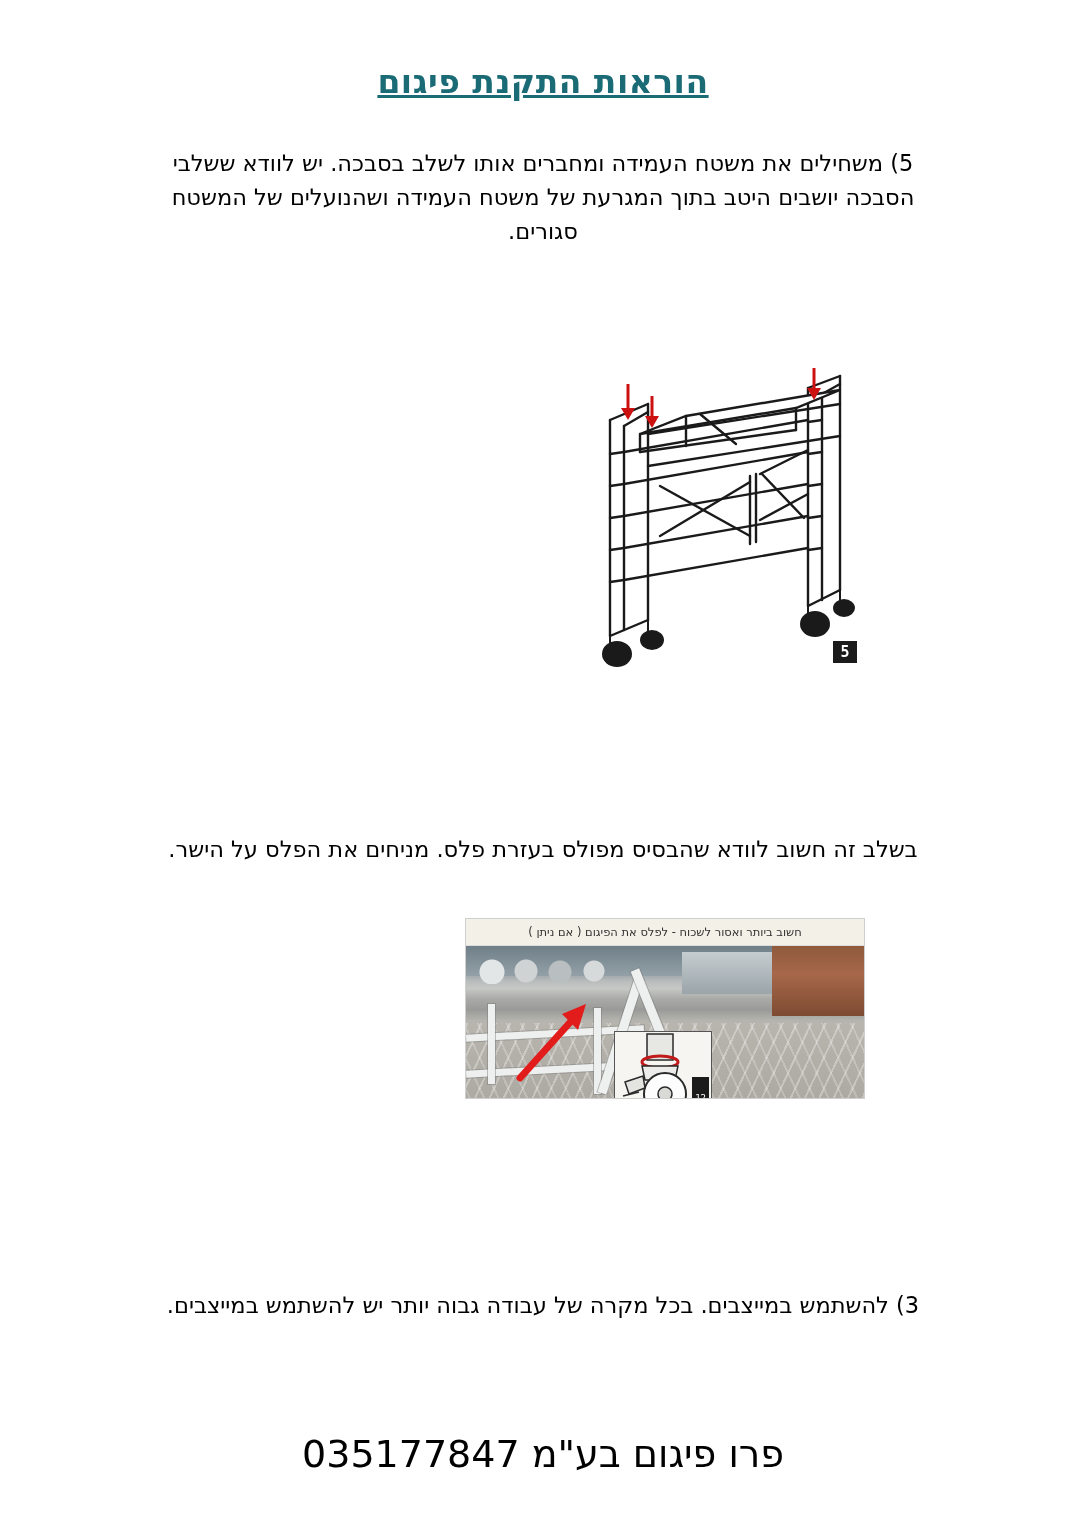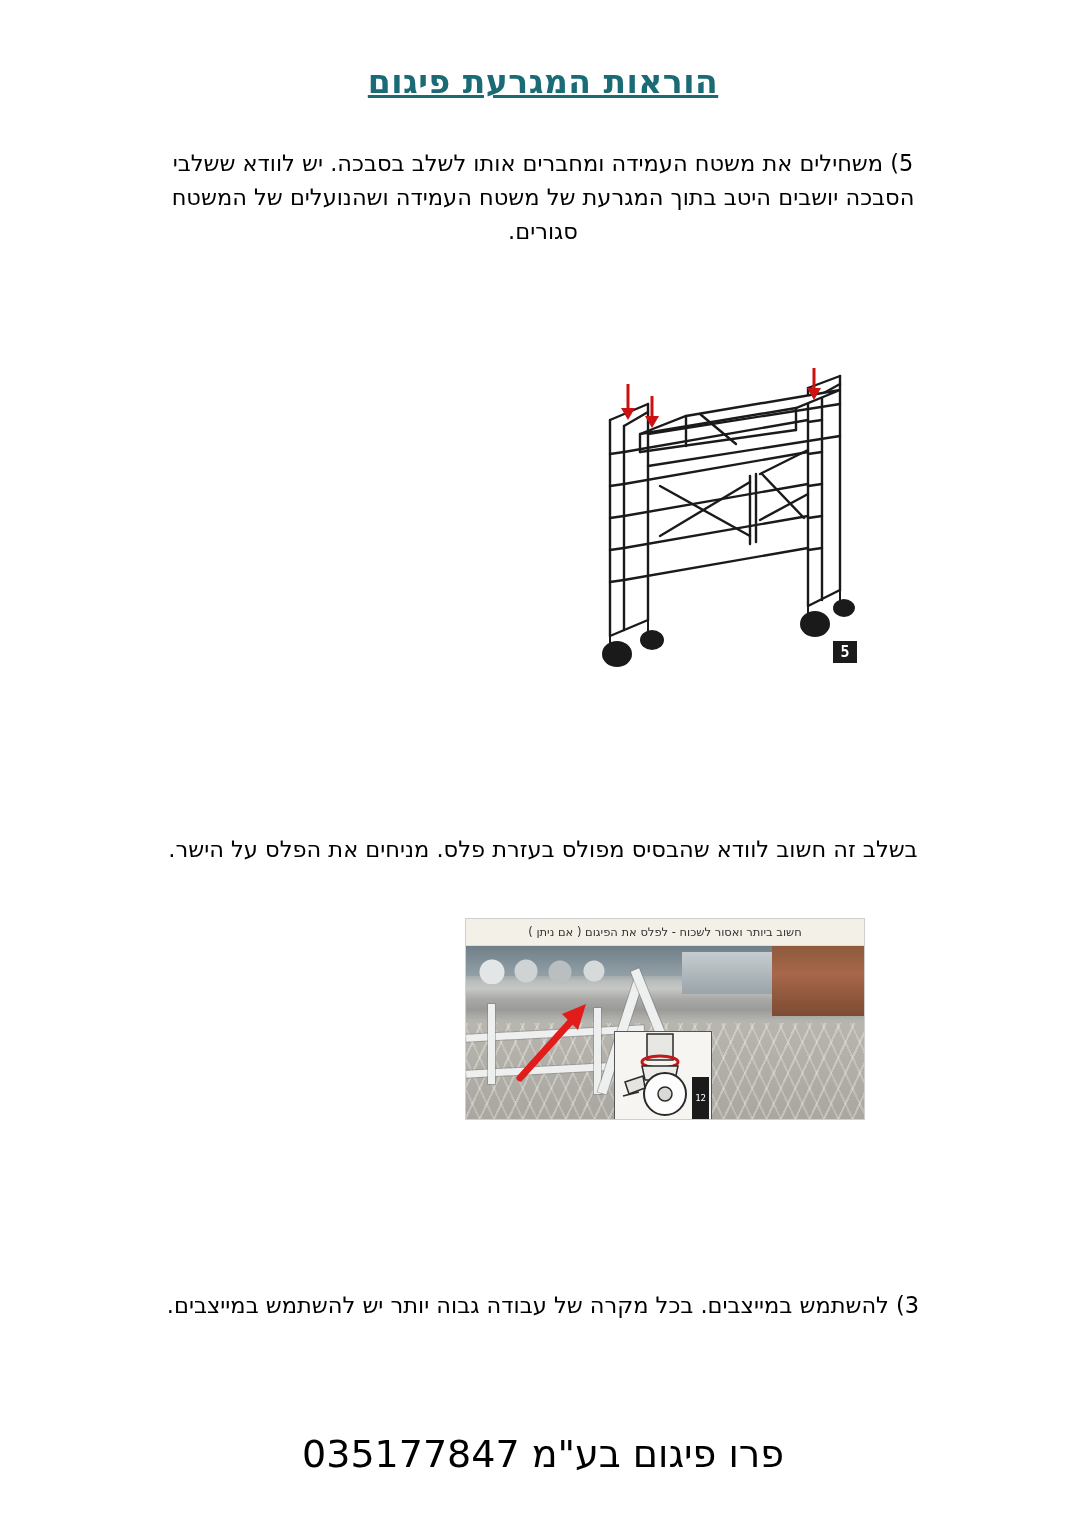--- a/index.html
+++ b/index.html
@@ -78,21 +78,21 @@
     height: 310px;
   }
   .fig-scaffold svg { display: block; }
 
   
   .fig-photo {
     position: absolute;
     top: 918px;
     left: 465px;
     width: 400px;
-    height: 202px;
+    height: 181px;
     border: 1px solid #cfcfcf;
     background: #ffffff;
     box-sizing: border-box;
     overflow: hidden;
   }
   .photo-caption {
     height: 26px;
     line-height: 26px;
     background: #f3f0e8;
     color: #333;
@@ -199,21 +199,21 @@
     line-height: 22px;
     text-align: center;
     font-family: "DejaVu Sans Mono", "Liberation Mono", monospace;
   }
 </style>
 </head>
 <body>
 
 <div class="page">
 
-  <div class="title">הוראות המגרעת פיגום</div>
+  <div class="title">הוראות התקנת פיגום</div>
 
   <div class="para" id="para-step5">5) משחילים את משטח העמידה ומחברים אותו לשלב בסבכה. יש לוודא ששלבי הסבכה יושבים היטב בתוך המגרעת של משטח העמידה ושהנועלים של המשטח סגורים.</div>
 
   <div class="fig-scaffold">
     <svg width="290" height="310" viewBox="0 0 290 310" xmlns="http://www.w3.org/2000/svg">
       <g stroke="#1a1a1a" stroke-width="2.4" fill="none" stroke-linecap="round">
 
         <path d="M20 52 L20 268"></path>
         <path d="M34 58 L34 262"></path>
 

